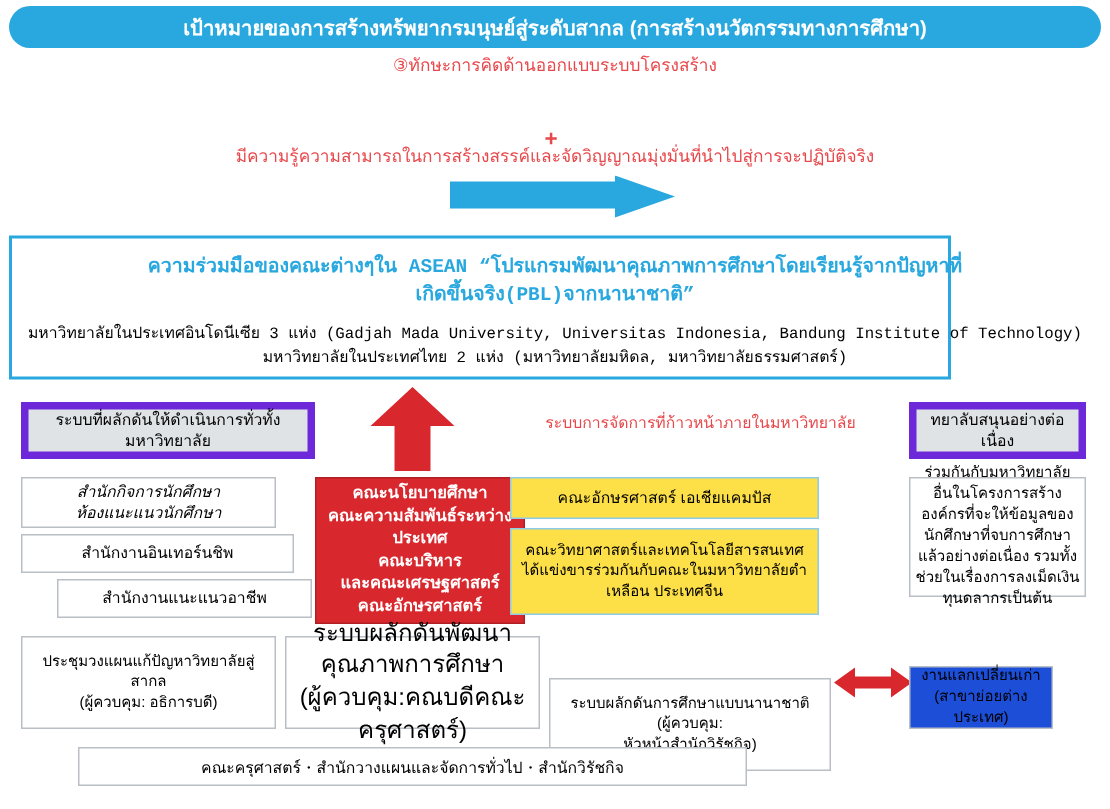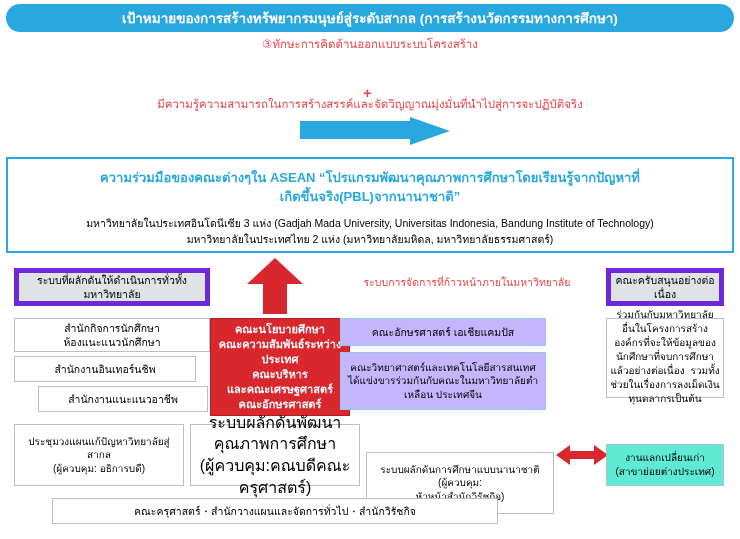--- a/index.html
+++ b/index.html
@@ -40,22 +40,22 @@
     text-align:center;color:#e8484b;font-size:11.5px;
   }
 
   
   .blue-arrow{
     position:absolute;left:300px;top:117px;width:150px;height:40px;
   }
 
   
   .asean-box{
-    position:absolute;left:6px;top:157px;width:728px;height:96px;
-    border:2px solid #29a8df;background:#fff;box-sizing:border-box;
+    position:absolute;left:6px;top:157px;width:628px;height:96px;
+    border:2px solid #29a8df;background:#fff;box-sizing:border-box;font-family:Liberation Mono, monospace;
   }
   .asean-title{
     position:absolute;left:8px;top:10px;width:708px;text-align:center;
     color:#29a8df;font-size:13px;font-weight:bold;line-height:1.45;
   }
   .asean-unis{
     position:absolute;left:8px;top:57px;width:708px;text-align:center;
     color:#000;font-size:10.5px;line-height:1.5;
   }
 
@@ -73,55 +73,55 @@
   .hdr-left{left:14px;top:268px;width:196px;height:38px;}
   .hdr-mid{left:338px;top:264px;width:258px;height:38px;background:transparent;border:none;color:#e8484b;font-weight:normal;font-family:Liberation Mono, monospace;}
   .hdr-right{left:606px;top:268px;width:118px;height:38px;}
 
   
   .box{
     position:absolute;box-sizing:border-box;border:1px solid #b9bfc4;
     background:#fff;display:flex;align-items:center;justify-content:center;
     text-align:center;font-size:10.5px;line-height:1.35;padding:2px 4px;color:#000;
   }
-  .b1{left:14px;top:318px;width:196px;height:34px;}
+  .b1{left:14px;top:318px;width:170px;height:34px;font-style:italic;}
   .b2{left:14px;top:356px;width:182px;height:26px;}
   .b3{left:14px;top:386px;width:170px;height:26px;margin-left:24px;}
   .b4{left:14px;top:424px;width:170px;height:62px;font-size:10px;}
 
   .red-box{
     position:absolute;left:190px;top:318px;width:140px;height:98px;
     background:#d8282e;border:1px solid #b01f24;box-sizing:border-box;
     color:#fff;font-weight:bold;font-size:11px;line-height:1.35;
     display:flex;align-items:center;justify-content:center;text-align:center;
     padding:2px 4px;
     margin-left:20px;
   }
 
   .blue-box{
-    position:absolute;box-sizing:border-box;background:#c4b5fd;
+    position:absolute;box-sizing:border-box;background:#fde047;
     border:1px solid #8fcbe8;color:#000;
     display:flex;align-items:center;justify-content:center;text-align:center;
     font-size:10.5px;line-height:1.35;padding:2px 5px;
   }
   .bb1{left:340px;top:318px;width:206px;height:28px;}
   .bb2{left:340px;top:352px;width:206px;height:58px;font-size:10px;}
 
   .b5{left:190px;top:424px;width:170px;height:62px;font-size:16px;}
   .b6{left:366px;top:424px;width:188px;height:62px;font-size:10px;margin-top:28px;}
 
   .r1{
     position:absolute;left:606px;top:318px;width:118px;height:80px;
     box-sizing:border-box;border:1px solid #b9bfc4;background:#fff;
     display:flex;align-items:center;justify-content:center;text-align:center;
-    font-size:10px;line-height:1.4;padding:3px;font-family:Liberation Mono, monospace;
+    font-size:10px;line-height:1.4;padding:3px;
   }
   .r2{
-    position:absolute;left:606px;top:444px;width:118px;height:42px;
-    box-sizing:border-box;border:1px solid #b9bfc4;background:#5eead4;
+    position:absolute;left:606px;top:444px;width:96px;height:42px;
+    box-sizing:border-box;border:1px solid #b9bfc4;background:#1d4ed8;
     display:flex;align-items:center;justify-content:center;text-align:center;
     font-size:10px;line-height:1.4;padding:3px;
   }
 
   .bottom-bar{
     position:absolute;left:52px;top:498px;width:446px;height:26px;
     box-sizing:border-box;border:1px solid #b9bfc4;background:#fff;
     display:flex;align-items:center;justify-content:center;text-align:center;
     font-size:10.5px;color:#000;
   }
@@ -162,21 +162,21 @@
   </div>
 
   <div class="red-up">
     <svg width="60" height="56" viewBox="0 0 60 56">
       <polygon points="30,0 58,26 42,26 42,56 18,56 18,26 2,26" fill="#d8282e"></polygon>
     </svg>
   </div>
 
   <div class="hdr hdr-left">ระบบที่ผลักดันให้ดำเนินการทั่วทั้งมหาวิทยาลัย</div>
   <div class="hdr hdr-mid">ระบบการจัดการที่ก้าวหน้าภายในมหาวิทยาลัย</div>
-  <div class="hdr hdr-right">คณะครับสนุนอย่างต่อเนื่อง</div>
+  <div class="hdr hdr-right">ทยาลับสนุนอย่างต่อเนื่อง</div>
 
   <div class="box b1" style="white-space:pre-line">สำนักกิจการนักศึกษา
 ห้องแนะแนวนักศึกษา</div>
   <div class="box b2">สำนักงานอินเทอร์นชิพ</div>
   <div class="box b3">สำนักงานแนะแนวอาชีพ</div>
   <div class="box b4" style="white-space:pre-line">ประชุมวงแผนแก้ปัญหาวิทยาลัยสู่สากล
 (ผู้ควบคุม: อธิการบดี)</div>
 
   <div class="red-box" style="white-space:pre-line">คณะนโยบายศึกษา
 คณะความสัมพันธ์ระหว่างประเทศ

